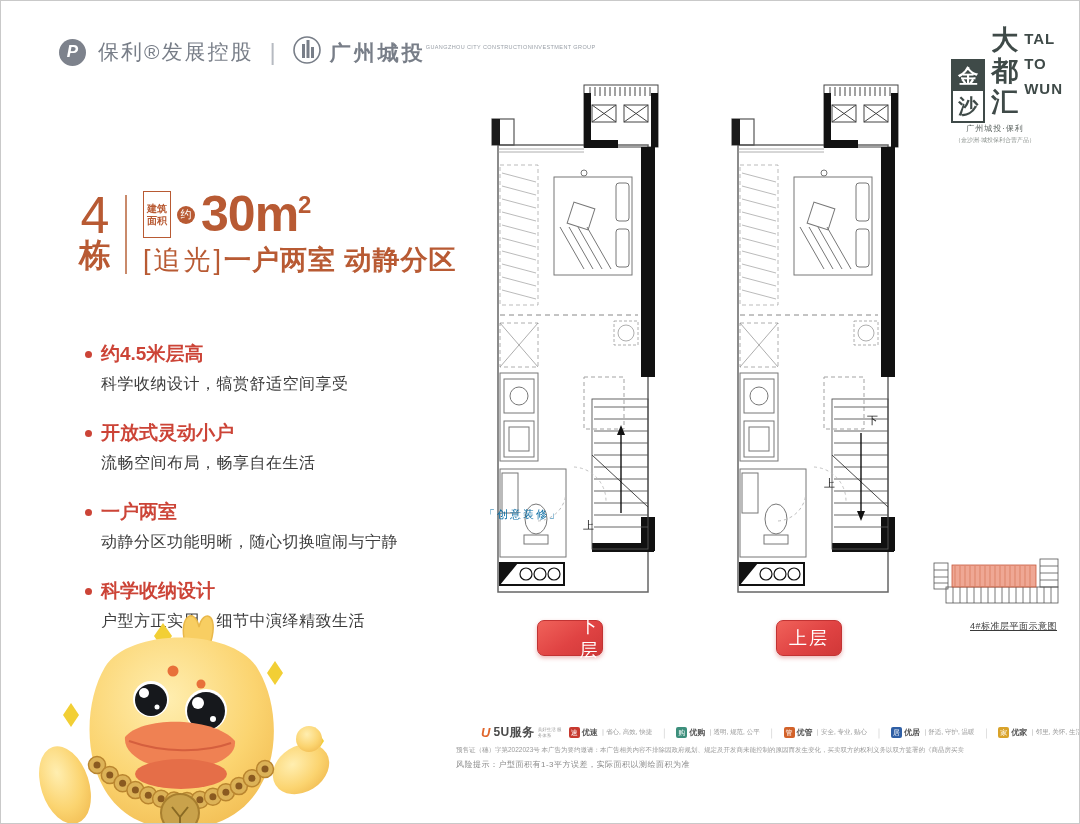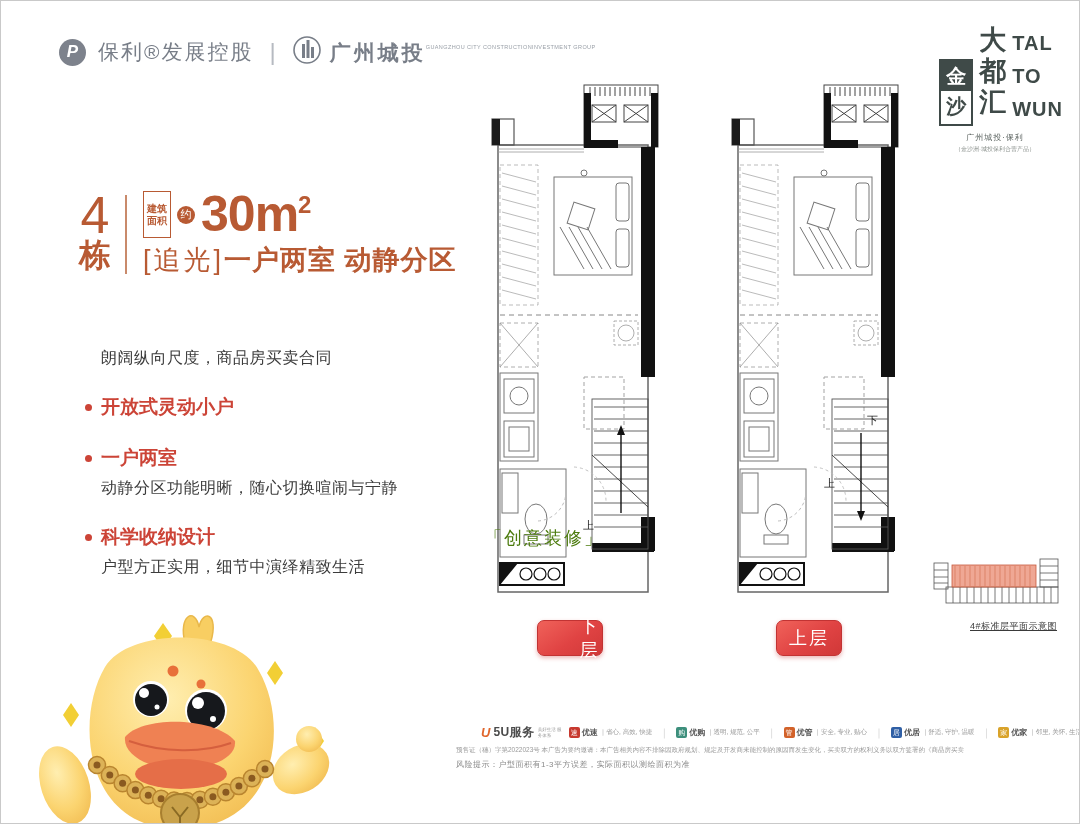--- a/index.html
+++ b/index.html
@@ -16,22 +16,22 @@
   .gz-cn{font-size:21px;font-weight:700;letter-spacing:3px;color:#787e88;}
   .gz-en{font-size:5.5px;color:#9aa0a8;margin-top:3px;letter-spacing:.4px;}
 
   .brand-right{position:absolute;right:16px;top:24px;width:136px;color:#3f4a48;}
   .brand-row{display:flex;justify-content:flex-end;gap:6px;}
   .seal{margin-top:34px;width:30px;display:flex;flex-direction:column;border:2px solid #3f4a48;}
   .seal div{height:30px;display:flex;align-items:center;justify-content:center;font-size:20px;font-weight:700;}
   .seal .s1{background:#3f4a48;color:#fff;}
   .seal .s2{color:#3f4a48;}
   .big-chars{display:flex;flex-direction:column;font-size:27px;font-weight:600;line-height:1.15;letter-spacing:0;}
-  .en-chars{display:flex;flex-direction:column;font-size:20px;font-weight:700;line-height:1.65;letter-spacing:1px;margin-top:2px;}
-  .brand-sub1{text-align:center;font-size:8px;margin-top:6px;color:#5a625f;letter-spacing:1px;}
+  .en-chars{display:flex;flex-direction:column;font-size:15px;font-weight:700;line-height:1.65;letter-spacing:1px;margin-top:2px;}
+  .brand-sub1{text-align:center;font-size:8px;color:#5a625f;letter-spacing:1px;}
   .brand-sub2{text-align:center;font-size:6px;margin-top:2px;color:#8d938f;}
 
   
   .headline{position:absolute;left:78px;top:190px;display:flex;align-items:stretch;color:#b85a33;}
   .bnum{display:flex;flex-direction:column;align-items:center;line-height:.95;margin-right:14px;}
   .bnum .n{font-size:52px;font-weight:400;}
   .bnum .u{font-size:32px;font-weight:600;}
   .vline{width:2px;background:#c98a6b;margin:4px 16px 4px 0;}
   .head-right{display:flex;flex-direction:column;justify-content:space-between;}
   .area-row{display:flex;align-items:center;gap:6px;}
@@ -45,21 +45,21 @@
   
   .features{position:absolute;left:84px;top:340px;width:336px;}
   .feat{margin-bottom:25px;}
   .feat-title{display:flex;align-items:center;gap:9px;color:#cc4437;font-size:19px;font-weight:700;}
   .dot{width:7px;height:7px;border-radius:50%;background:#cc4437;flex:0 0 auto;}
   .feat-desc{font-size:16px;color:#3c3c3c;margin:7px 0 0 16px;letter-spacing:.5px;}
 
   
   .plan{position:absolute;top:76px;width:186px;height:536px;}
   .plan-a{left:487px;} .plan-b{left:727px;}
-  .deco-label{position:absolute;left:483px;top:525px;font-size:18px;color:#4d7c0f;letter-spacing:2px;}
+  .deco-label{position:absolute;left:483px;top:506px;font-size:11px;color:#0369a1;letter-spacing:2px;}
 
   .floor-btn{position:absolute;top:619px;width:66px;height:36px;border:1px solid #c23333;border-radius:7px;
              background:linear-gradient(145deg,#f0625a 0%,#e04343 55%,#d03838 100%);
              color:#fff;font-size:18px;display:flex;align-items:center;justify-content:center;letter-spacing:2px;
              box-shadow:0 2px 4px rgba(200,50,50,.35);cursor:pointer;font-family:inherit;}
   .btn-lower{left:536px;padding-left:45px;} .btn-upper{left:775px;}
 
   
   .schematic{position:absolute;left:931px;top:550px;width:132px;}
   .schematic-caption{font-size:9px;color:#3a3a3a;margin-top:3px;text-decoration:underline;letter-spacing:.5px;margin-left:38px;}
@@ -147,27 +147,32 @@
         <span class="area-val"><span>30</span><span>m</span><sup>2</sup></span>
       </div>
       <div class="tagline">
         <span class="bk">[追光]</span><span>一户两室 动静分区</span>
       </div>
     </div>
   </div>
 
   <div class="features" id="features">
   <div class="feat">
-    <div class="feat-desc">朗阔纵向尺度，商品房买卖合同</div>
+    <div class="feat-title">
+          <span class="dot"></span>
+      <span>约4.5米层高</span>
+        </div>
+    <div class="feat-desc">科学收纳设计，犒赏舒适空间享受</div>
   </div>
   <div class="feat">
     <div class="feat-title">
           <span class="dot"></span>
       <span>开放式灵动小户</span>
         </div>
+    <div class="feat-desc">流畅空间布局，畅享自在生活</div>
   </div>
   <div class="feat">
     <div class="feat-title">
           <span class="dot"></span>
       <span>一户两室</span>
         </div>
     <div class="feat-desc">动静分区功能明晰，随心切换喧闹与宁静</div>
   </div>
   <div class="feat">
     <div class="feat-title">

